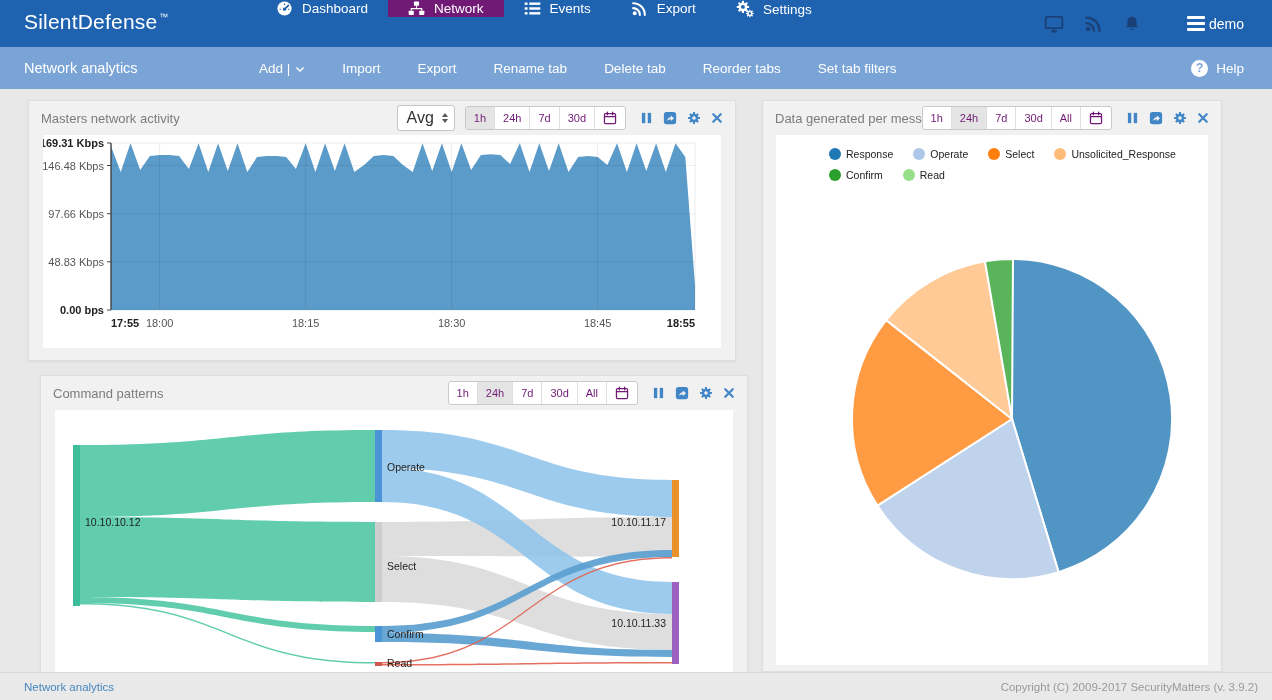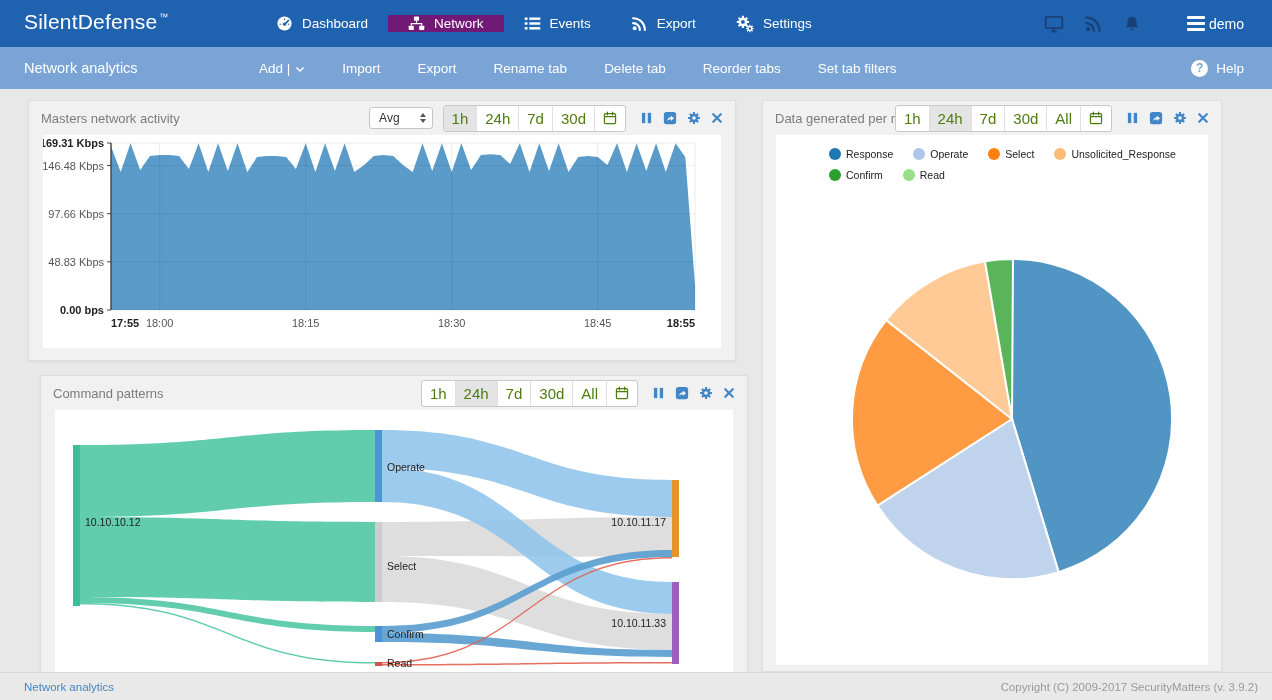--- a/index.html
+++ b/index.html
@@ -11,21 +11,21 @@
     overflow:hidden;
     color:#333;
   }
   
   .navbar {
     position:absolute; top:0; left:0; right:0; height:47px;
     background:#1f63b0; color:#fff; display:flex; align-items:stretch;
   }
   .brand { display:flex; align-items:flex-start; padding:10px 0 16px 24px; width:256px; font-size:21px; letter-spacing:.2px; }
   .brand sup { font-size:9px; margin-left:2px; margin-top:2px; }
-  .nav-items { display:flex; align-items:center; }
+  .nav-items { display:flex; align-items:flex-start; }
   .nav-item { display:flex; align-items:center; gap:9px; padding:0 20px; font-size:13.5px; cursor:pointer; }
   .nav-item.active { background:#701a75; }
   .nav-item svg { display:block; }
   .nav-right { margin-left:auto; display:flex; align-items:center; gap:20px; padding-right:28px; }
   .status-icon { color:#1b4078; display:flex; }
   .user-menu { display:flex; align-items:flex-start; gap:4px; margin-left:26px; cursor:pointer; }
   .hamburger { display:flex; flex-direction:column; gap:3px; }
   .hamburger i { width:18px; height:3px; background:#fff; border-radius:1px; }
   .user-label { font-size:14px; }
   
@@ -42,27 +42,27 @@
   
   .content { position:absolute; top:89px; bottom:28px; left:0; right:0; overflow:hidden; }
   .panel { position:absolute; background:#f1f1f1; border:1px solid #dedede; box-shadow:0 1px 2px rgba(0,0,0,.06); }
   #panel-masters { left:28px; top:11px;  width:708px; height:261px; }
   #panel-command { left:40px; top:286px; width:708px; height:310px; }
   #panel-pie     { left:762px; top:11px; width:460px; height:572px; }
   .panel-header { height:34px; display:flex; align-items:center; padding:0 12px; }
   .panel-title { flex:1; min-width:0; font-size:13px; color:#7c7c7c; white-space:nowrap; overflow:hidden; }
   .controls { display:flex; align-items:center; gap:10px; }
   .select-box { position:relative; background:#fff; border:1px solid #c6c6c6; border-radius:3px;
-    padding:3px 32px 3px 9px; font-size:12px; color:#333; cursor:pointer; }
+    padding:3px 20px 3px 9px; font-size:16px; color:#333; cursor:pointer; }
   .updown { position:absolute; right:6px; top:50%; transform:translateY(-50%); display:flex; flex-direction:column; gap:2px; }
   .updown i { width:0; height:0; border-left:3.5px solid transparent; border-right:3.5px solid transparent; display:block; }
   .updown .up { border-bottom:4px solid #555; }
   .updown .dn { border-top:4px solid #555; }
   .btn-group { display:flex; align-items:stretch; background:#fff; border:1px solid #c9c9c9; border-radius:3px; overflow:hidden; }
-  .rbtn { padding:4px 8px; font-size:15px; color:#4d7c0f; border-left:1px solid #e0e0e0; cursor:pointer; display:flex; align-items:center; }
+  .rbtn { padding:4px 8px; font-size:11px; color:#701a75; border-left:1px solid #e0e0e0; cursor:pointer; display:flex; align-items:center; }
   .rbtn:first-child { border-left:none; }
   .rbtn.active { background:#e4e4e4; }
   .panel-icons { display:flex; align-items:center; gap:10px; color:#4186c6; margin-left:4px; }
   .pic { cursor:pointer; display:flex; }
   .chart-box { background:#fff; margin:0 14px; }
   #area-box { height:213px; }
   #sankey-box { height:264px; }
   #pie-box { margin:0 13px; height:530px;padding-left:13px; }
   .legend { display:flex; flex-wrap:wrap; column-gap:20px; row-gap:9px; padding:13px 6px 0 40px; font-size:10.5px; color:#222; }
   .legend-item { display:flex; align-items:center; gap:5px; cursor:pointer; }

